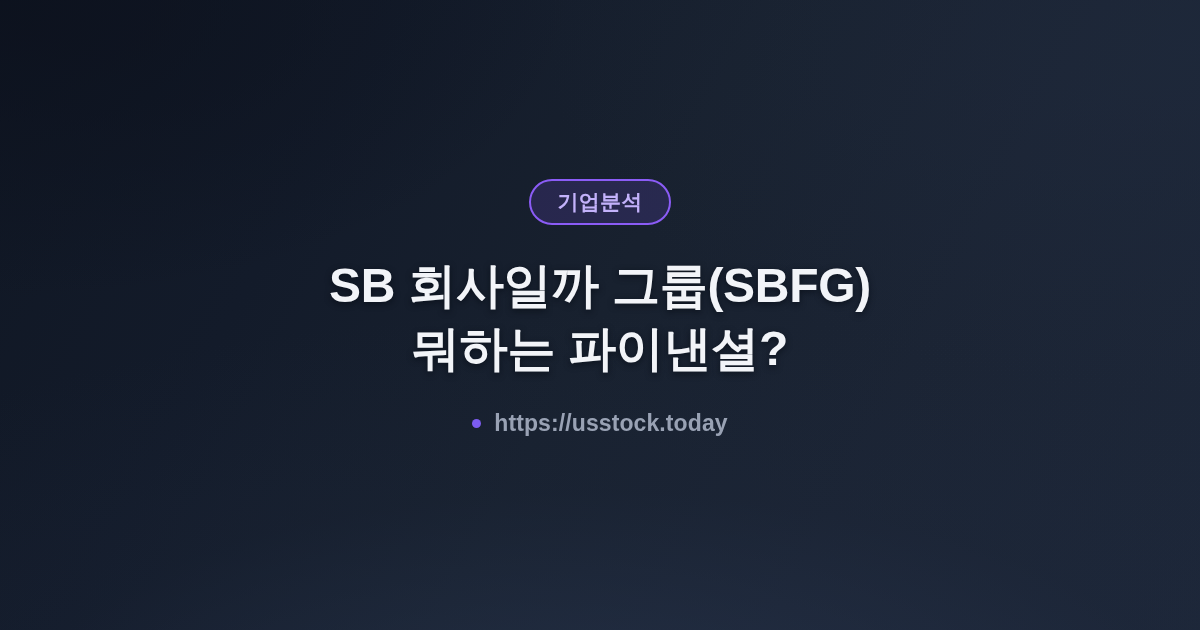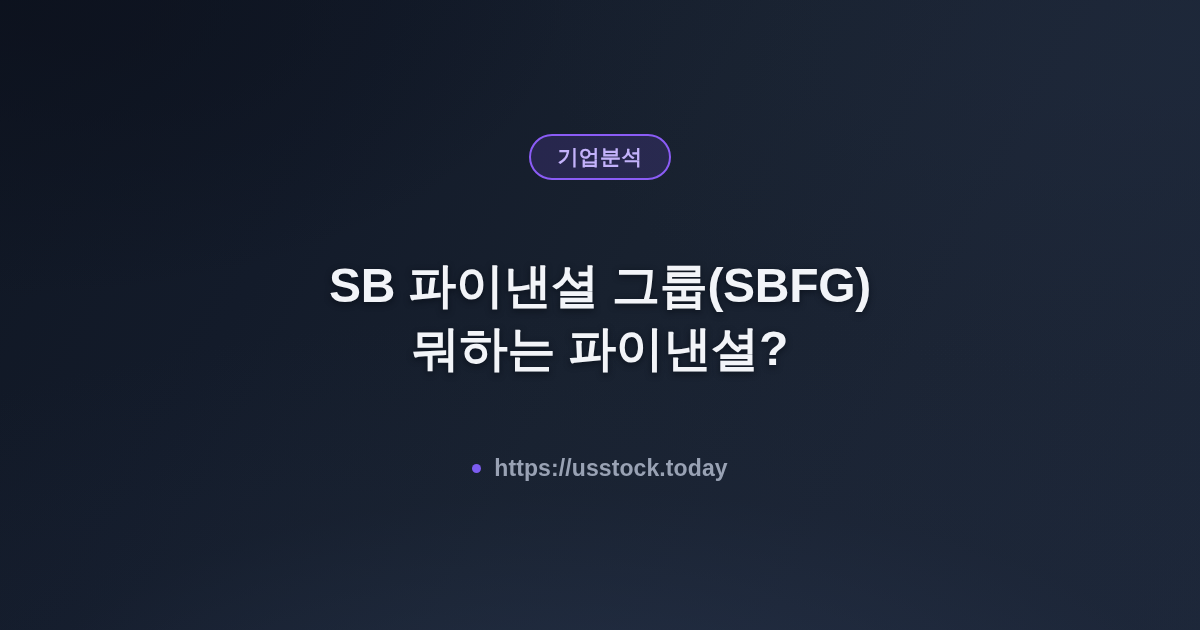--- a/index.html
+++ b/index.html
@@ -41,21 +41,20 @@
     z-index: 2;
     width: 100%;
     padding: 0 34px;
     box-sizing: border-box;
     display: flex;
     flex-direction: column;
     align-items: center;
     justify-content: center;
     text-align: center;
     transform: translateY(-8px);
-    gap: 45px;
   }
 
   .category-badge {
     display: inline-flex;
     align-items: center;
     justify-content: center;
     height: 46px;
     padding: 0 27px;
     border: 2px solid #8b5cf6;
     border-radius: 999px;
@@ -111,21 +110,21 @@
 </style>
 </head>
 <body>
 
 <div class="og-card">
   <div class="content">
 
     <div class="category-badge">기업분석</div>
 
     <h1 class="title">
-      <span class="title-line">SB 파이낸셜 그룹(SBFG)</span>
+      <span class="title-line">SB 회사일까 그룹(SBFG)</span>
       <span class="title-line">뭐하는 파이낸셜?</span>
     </h1>
 
     <div class="site-url">
       <span class="url-dot"></span>
       <span class="url-text">https://usstock.today</span>
     </div>
 
   </div>
 </div>

